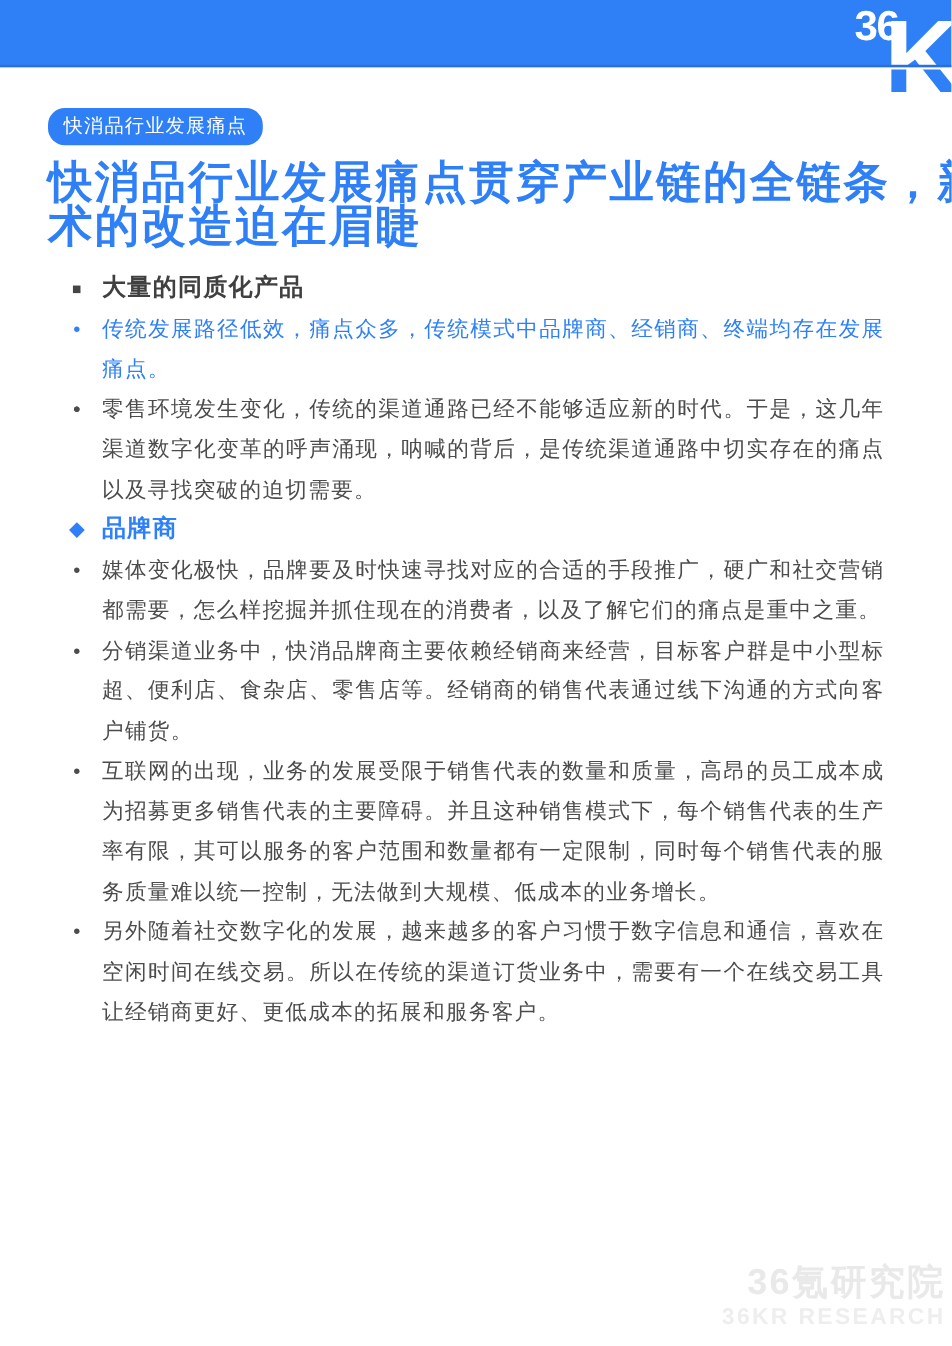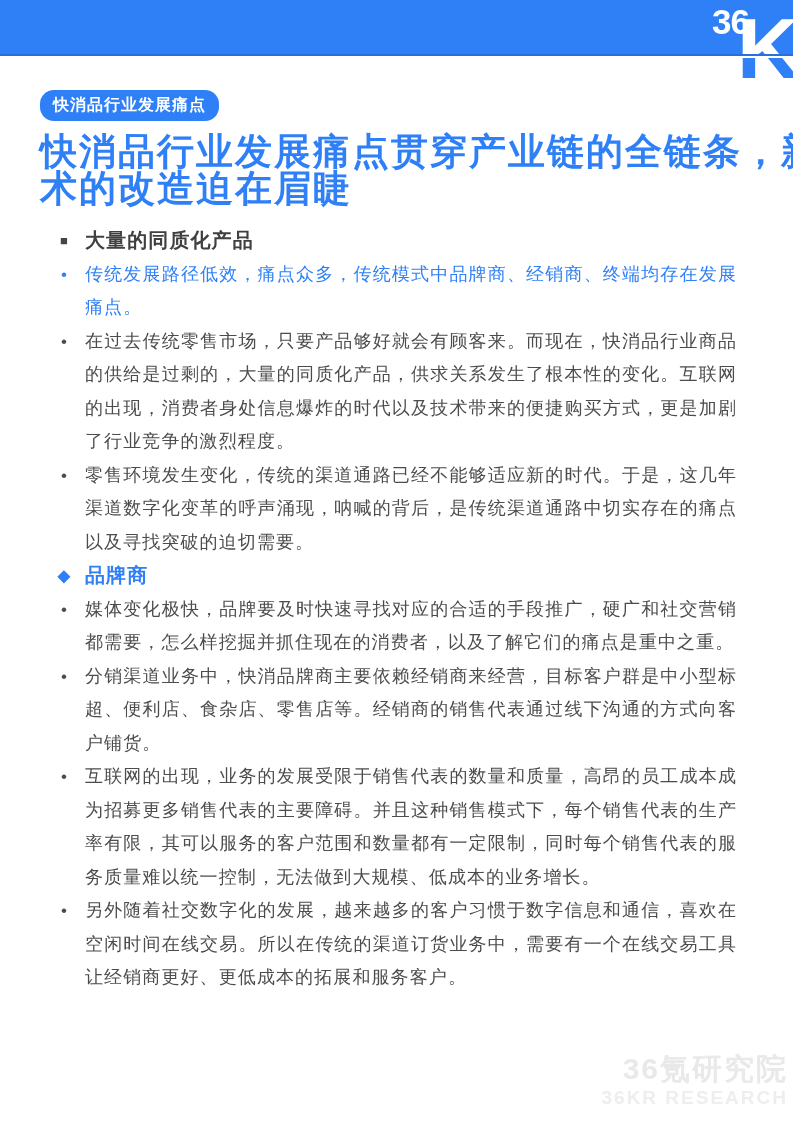--- a/index.html
+++ b/index.html
@@ -40,21 +40,21 @@
   .logo-under .logo-36, .logo-under .logo-kr { color:#2f80f7; }
 
   
   .content { position:absolute; top:58px; left:0; width:793px; padding:0 56px 0 40px; }
 
   .badge {
     display:inline-block;
     margin-top:32px;
     background:#2f80f7;
     color:#ffffff;
-    font-size:16px; font-weight:700;
+    font-size:16px; font-weight:400;
     letter-spacing:1px;
     padding:5px 13px 5px 13px;
     border-radius:14px;
   }
 
   .page-title {
     margin-top:12px;
     color:#2f80f7;
     font-weight:700;
     font-size:37px;
@@ -143,21 +143,20 @@
       <span>大量的同质化产品</span>
     </div>
 
     <div class="li dot blue">
       <span class="mk">•</span>
       <span>传统发展路径低效，痛点众多，传统模式中品牌商、经销商、终端均存在发展痛点。</span>
     </div>
 
     <div class="li dot dark">
       <span class="mk">•</span>
-      <span>在过去传统零售市场，只要产品够好就会有顾客来。而现在，快消品行业商品的供给是过剩的，大量的同质化产品，供求关系发生了根本性的变化。互联网的出现，消费者身处信息爆炸的时代以及技术带来的便捷购买方式，更是加剧了行业竞争的激烈程度。</span>
     </div>
 
     <div class="li dot dark">
       <span class="mk">•</span>
       <span>零售环境发生变化，传统的渠道通路已经不能够适应新的时代。于是，这几年渠道数字化变革的呼声涌现，呐喊的背后，是传统渠道通路中切实存在的痛点以及寻找突破的迫切需要。</span>
     </div>
 
     <div class="li sub">
       <span class="mk">◆</span>
       <span>品牌商</span>

